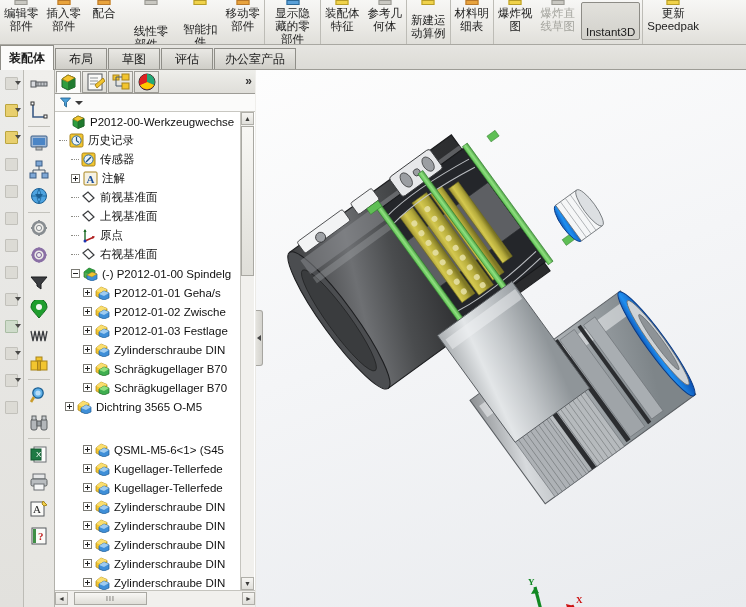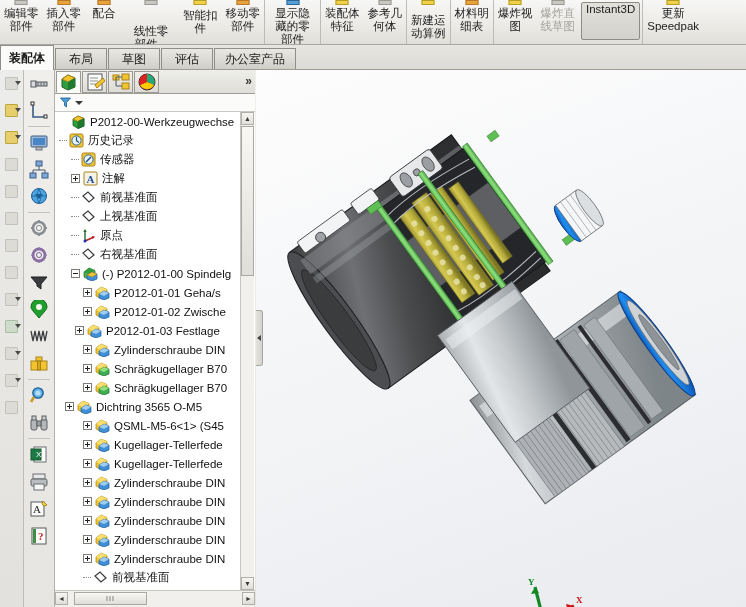--- a/index.html
+++ b/index.html
@@ -47,21 +47,21 @@
     border-left: 4px solid transparent;
     border-right: 4px solid transparent;
     border-top: 4px solid #3a3a3a;
     margin-bottom: 3px;
   }
   .rb-item.boxed {
     background: linear-gradient(#e2e1dc, #d2d1cb);
     border: 1px solid #8d8c86;
     border-radius: 2px;
     margin: 2px 2px 4px 2px;
-    justify-content: flex-start;
+    justify-content: flex-end;
     padding-top: 0;
   }
   .rb-micro-icon {
     position: absolute; top: 0px; left: 50%;
     transform: translateX(-50%);
     width: 13px; height: 5px;
   }
   .ic-orange { background:#e8a33d; border:1px solid #b9782a; }
   .ic-yellow { background:#f0d24a; border:1px solid #b79c26; }
   .ic-blue   { background:#5aa0d8; border:1px solid #2c6897; }
@@ -245,21 +245,21 @@
 <div id="app">
 
   <div class="ribbon" id="ribbon">
       <div class="rb-item"><div class="rb-micro-icon ic-gray"></div><span class="rb-label" style="margin-top: 6px;">编辑零
 部件</span></div>
       <div class="rb-item"><div class="rb-micro-icon ic-orange"></div><span class="rb-label" style="margin-top: 6px;">插入零
 部件</span></div>
       <div class="rb-item"><div class="rb-micro-icon ic-orange"></div><span class="rb-label" style="margin-top: 6px;">配合</span></div>
       <div class="rb-item wide"><div class="rb-micro-icon ic-gray"></div><span class="rb-label" style="margin-top: 24px;">线性零
 部件...</span><div class="rb-caret"></div></div>
-      <div class="rb-item"><div class="rb-micro-icon ic-yellow"></div><span class="rb-label" style="margin-top: 8px;">智能扣
+      <div class="rb-item"><div class="rb-micro-icon ic-yellow"></div><span class="rb-label" style="margin-top: 22px;">智能扣
 件</span></div>
       <div class="rb-item"><div class="rb-micro-icon ic-orange"></div><span class="rb-label" style="margin-top: 6px;">移动零
 部件</span></div>
       <div class="rb-item sep-left wide"><div class="rb-micro-icon ic-blue"></div><span class="rb-label" style="margin-top: 6px;">显示隐
 藏的零
 部件</span></div>
       <div class="rb-item sep-left"><div class="rb-micro-icon ic-yellow"></div><span class="rb-label" style="margin-top: 6px;">装配体
 特征</span></div>
       <div class="rb-item"><div class="rb-micro-icon ic-gray"></div><span class="rb-label" style="margin-top: 6px;">参考几
 何体</span></div>
@@ -604,21 +604,21 @@
         <div class="tnode" style="padding-left: 28px;">
           <div class="expander plus"></div>
           <span class="nicon"><svg width="15" height="15" viewBox="0 0 15 15">
               <polygon points="1,6 6,2 12,4.5 12,11 6,13.5 1,11" fill="#f2c52f" stroke="#a8831b" stroke-width="0.7"></polygon>
               <polygon points="1,6 6,2 12,4.5 6,8" fill="#fade6e"></polygon>
               <polygon points="4,9 9,6 14,8 14,13 9,15 4,13" fill="#3f8fd8" stroke="#1f5d96" stroke-width="0.7"></polygon>
               <polygon points="4,9 9,6 14,8 9,11" fill="#9ecbf0"></polygon>
             </svg></span>
           <span class="nlabel">P2012-01-02 Zwische</span>
         </div>
-        <div class="tnode" style="padding-left: 20px;">
+        <div class="tnode" style="padding-left: 28px;">
           <div class="expander plus"></div>
           <span class="nicon"><svg width="15" height="15" viewBox="0 0 15 15">
               <polygon points="1,6 6,2 12,4.5 12,11 6,13.5 1,11" fill="#f2c52f" stroke="#a8831b" stroke-width="0.7"></polygon>
               <polygon points="1,6 6,2 12,4.5 6,8" fill="#fade6e"></polygon>
               <polygon points="4,9 9,6 14,8 14,13 9,15 4,13" fill="#3f8fd8" stroke="#1f5d96" stroke-width="0.7"></polygon>
               <polygon points="4,9 9,6 14,8 9,11" fill="#9ecbf0"></polygon>
             </svg></span>
           <span class="nlabel">P2012-01-03 Festlage</span>
         </div>
         <div class="tnode" style="padding-left: 28px;">
@@ -654,21 +654,21 @@
         <div class="tnode" style="padding-left: 10px;">
           <div class="expander plus"></div>
           <span class="nicon"><svg width="15" height="15" viewBox="0 0 15 15">
               <polygon points="1,6 6,2 12,4.5 12,11 6,13.5 1,11" fill="#f2c52f" stroke="#a8831b" stroke-width="0.7"></polygon>
               <polygon points="1,6 6,2 12,4.5 6,8" fill="#fade6e"></polygon>
               <polygon points="4,9 9,6 14,8 14,13 9,15 4,13" fill="#3f8fd8" stroke="#1f5d96" stroke-width="0.7"></polygon>
               <polygon points="4,9 9,6 14,8 9,11" fill="#9ecbf0"></polygon>
             </svg></span>
           <span class="nlabel">Dichtring 3565 O-M5</span>
         </div>
-        <div class="tnode" style="padding-left: 28px;">
+        <div class="tnode" style="padding-left: 28px; margin-top: 24px;">
           <div class="expander plus"></div>
           <span class="nicon"><svg width="15" height="15" viewBox="0 0 15 15">
               <polygon points="1,6 6,2 12,4.5 12,11 6,13.5 1,11" fill="#f2c52f" stroke="#a8831b" stroke-width="0.7"></polygon>
               <polygon points="1,6 6,2 12,4.5 6,8" fill="#fade6e"></polygon>
               <polygon points="4,9 9,6 14,8 14,13 9,15 4,13" fill="#3f8fd8" stroke="#1f5d96" stroke-width="0.7"></polygon>
               <polygon points="4,9 9,6 14,8 9,11" fill="#9ecbf0"></polygon>
             </svg></span>
           <span class="nlabel">QSML-M5-6&lt;1&gt; (S45</span>
         </div>
         <div class="tnode" style="padding-left: 28px;">

